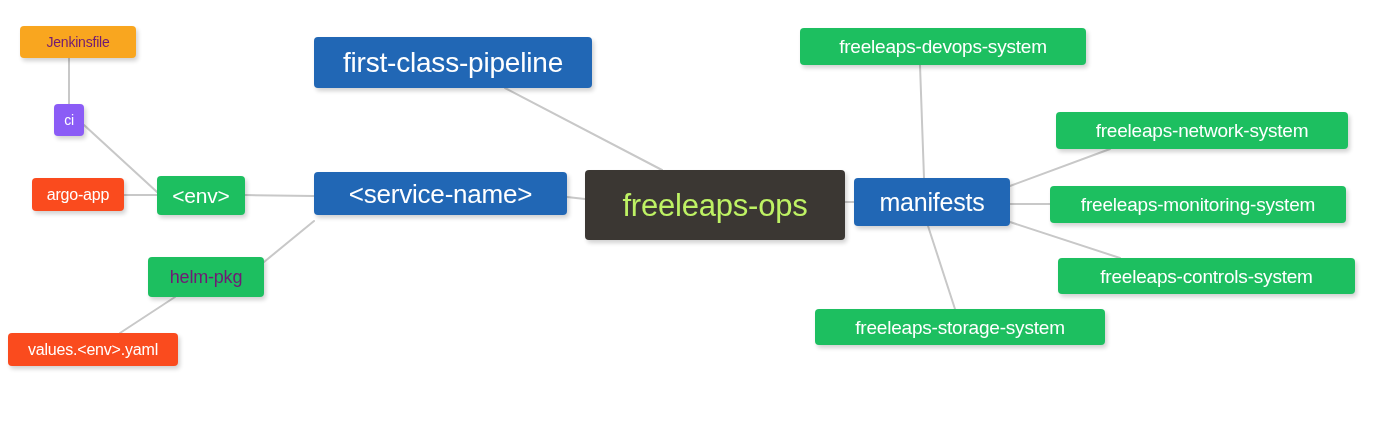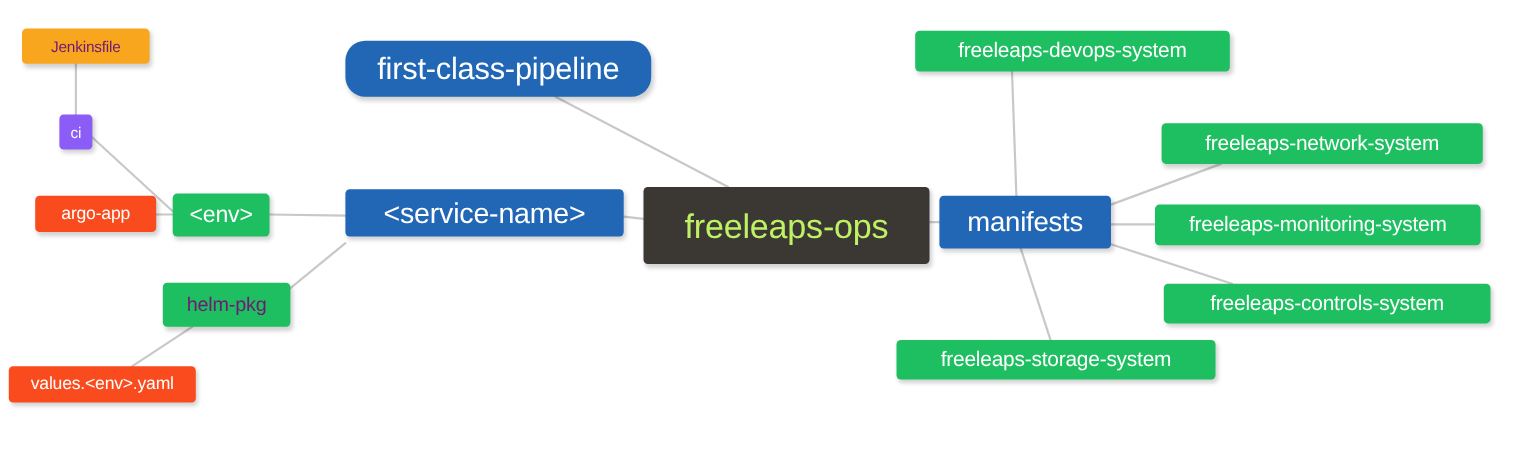--- a/index.html
+++ b/index.html
@@ -58,27 +58,27 @@
       <line x1="845" y1="202" x2="854" y2="202" stroke="#c8c8c8" stroke-width="2" stroke-linecap="round"></line>
       <line x1="924" y1="178" x2="920" y2="65" stroke="#c8c8c8" stroke-width="2" stroke-linecap="round"></line>
       <line x1="1010" y1="186" x2="1110" y2="149" stroke="#c8c8c8" stroke-width="2" stroke-linecap="round"></line>
       <line x1="1010" y1="204" x2="1050" y2="204" stroke="#c8c8c8" stroke-width="2" stroke-linecap="round"></line>
       <line x1="1010" y1="222" x2="1120" y2="258" stroke="#c8c8c8" stroke-width="2" stroke-linecap="round"></line>
       <line x1="928" y1="226" x2="955" y2="309" stroke="#c8c8c8" stroke-width="2" stroke-linecap="round"></line>
     </svg>
   <div id="node-layer">
       <div class="node" style="left: 20px; top: 26px; width: 116px; height: 32px; background: rgb(249, 166, 31); font-size: 14px; color: #701a75;">Jenkinsfile</div>
       <div class="node" style="left: 54px; top: 104px; width: 30px; height: 32px; background: #8b5cf6; font-size: 14px; color: rgb(255, 255, 255);">ci</div>
-      <div class="node" style="left: 32px; top: 178px; width: 110px; height: 33px; background: rgb(250, 75, 30); font-size: 16px; color: rgb(255, 255, 255);">argo-app</div>
+      <div class="node" style="left: 32px; top: 178px; width: 92px; height: 33px; background: rgb(250, 75, 30); font-size: 16px; color: rgb(255, 255, 255);">argo-app</div>
       <div class="node" style="left: 157px; top: 176px; width: 88px; height: 39px; background: rgb(29, 191, 96); font-size: 21px; color: rgb(255, 255, 255);">&lt;env&gt;</div>
       <div class="node" style="left: 148px; top: 257px; width: 116px; height: 40px; background: rgb(29, 191, 96); font-size: 18px; color: #701a75; text-align: center;">helm-pkg</div>
       <div class="node" style="left: 8px; top: 333px; width: 170px; height: 33px; background: rgb(250, 75, 30); font-size: 16px; color: rgb(255, 255, 255);">values.&lt;env&gt;.yaml</div>
-      <div class="node" style="left: 314px; top: 37px; width: 278px; height: 51px; background: rgb(33, 103, 181); font-size: 28px; color: rgb(255, 255, 255); border-radius: 18px;">first-class-pipeline</div>
+      <div class="node" style="left: 314px; top: 37px; width: 278px; height: 51px; background: rgb(33, 103, 181); font-size: 28px; color: rgb(255, 255, 255);">first-class-pipeline</div>
       <div class="node" style="left: 314px; top: 172px; width: 253px; height: 43px; background: rgb(33, 103, 181); font-size: 26px; color: rgb(255, 255, 255);">&lt;service-name&gt;</div>
       <div class="node" style="left: 585px; top: 170px; width: 260px; height: 70px; background: rgb(59, 55, 51); font-size: 31px; color: #bef264;">freeleaps-ops</div>
       <div class="node" style="left: 854px; top: 178px; width: 156px; height: 48px; background: rgb(33, 103, 181); font-size: 25px; color: rgb(255, 255, 255);">manifests</div>
-      <div class="node" style="left: 800px; top: 28px; width: 286px; height: 37px; background: rgb(29, 191, 96); font-size: 19px; color: rgb(255, 255, 255); margin-left: 32px;">freeleaps-devops-system</div>
+      <div class="node" style="left: 800px; top: 28px; width: 286px; height: 37px; background: rgb(29, 191, 96); font-size: 19px; color: rgb(255, 255, 255);">freeleaps-devops-system</div>
       <div class="node" style="left: 1056px; top: 112px; width: 292px; height: 37px; background: rgb(29, 191, 96); font-size: 19px; color: rgb(255, 255, 255);">freeleaps-network-system</div>
       <div class="node" style="left: 1050px; top: 186px; width: 296px; height: 37px; background: rgb(29, 191, 96); font-size: 19px; color: rgb(255, 255, 255);">freeleaps-monitoring-system</div>
       <div class="node" style="left: 1058px; top: 258px; width: 297px; height: 36px; background: rgb(29, 191, 96); font-size: 19px; color: rgb(255, 255, 255);">freeleaps-controls-system</div>
       <div class="node" style="left: 815px; top: 309px; width: 290px; height: 36px; background: rgb(29, 191, 96); font-size: 19px; color: rgb(255, 255, 255);">freeleaps-storage-system</div>
     </div>
 </div>
 
 </body></html>

